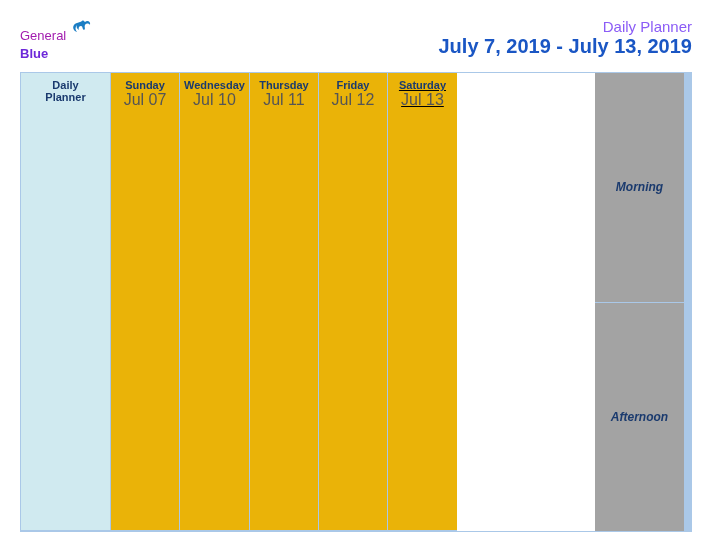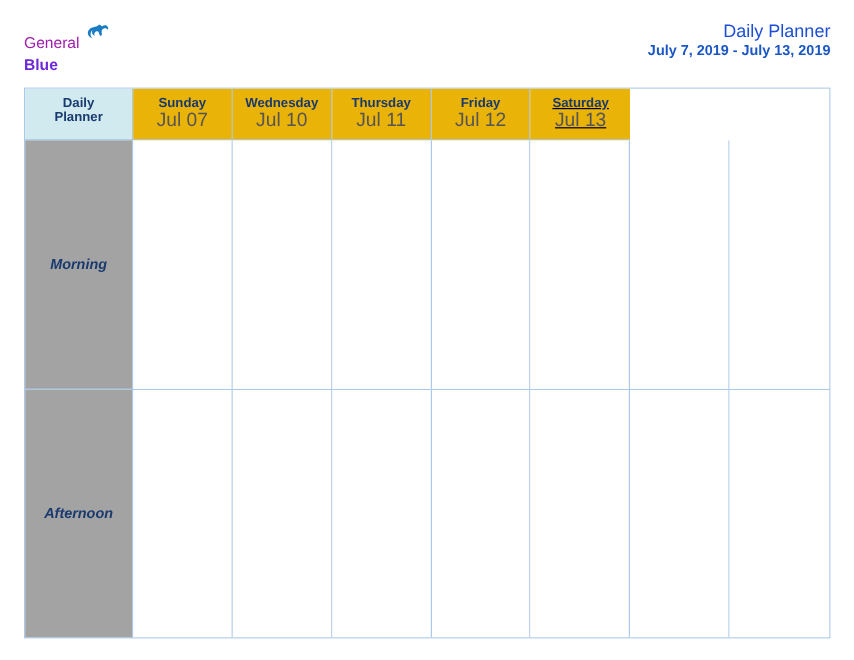--- a/index.html
+++ b/index.html
@@ -44,35 +44,34 @@
       width: 22px;
       height: 22px;
     }
 
     .title-area {
       text-align: right;
     }
 
     .title-main {
       font-size: 15px;
-      color: #1d4ed8;
+      color: #8b5cf6;
       font-weight: normal;
     }
 
     .title-dates {
-      font-size: 12px;
+      font-size: 20px;
       color: #1a56c4;
       font-weight: bold;
     }
 
     .calendar-wrapper {
       flex: 1;
       border: 1.5px solid #aac8e8;
       display: flex;
-      flex-direction: column;
     }
 
     .cal-header-row {
       display: grid;
       grid-template-columns: 90px repeat(7, 1fr);
       background: #fff;
     }
 
     .cal-header-cell {
       border-right: 1px solid #aac8e8;

